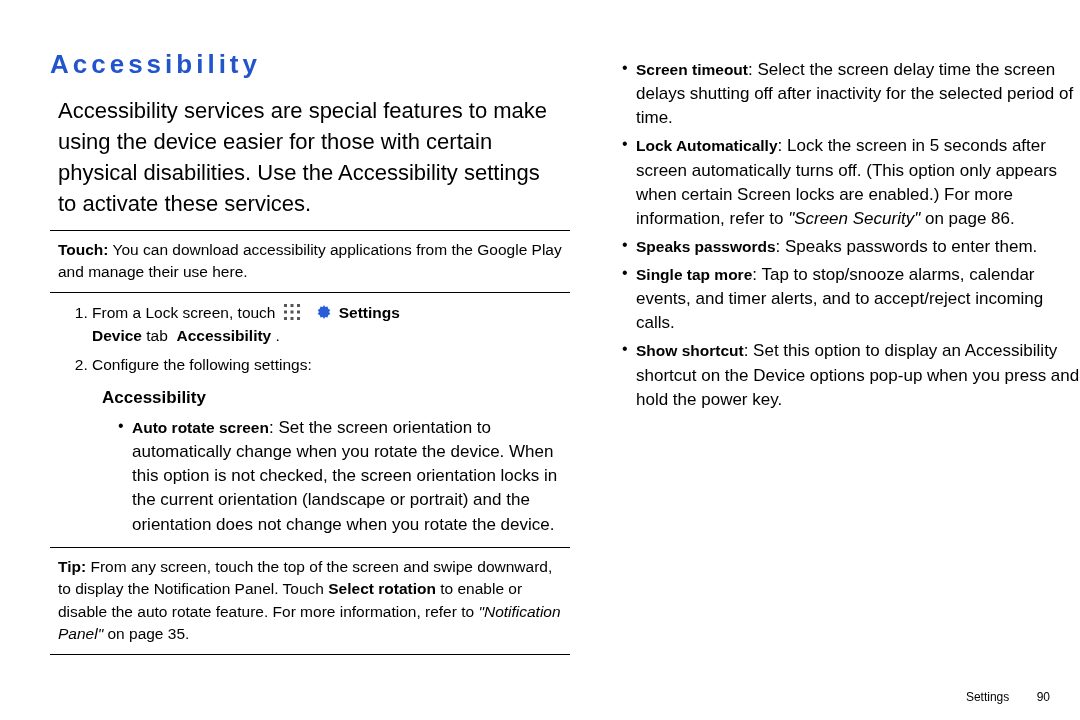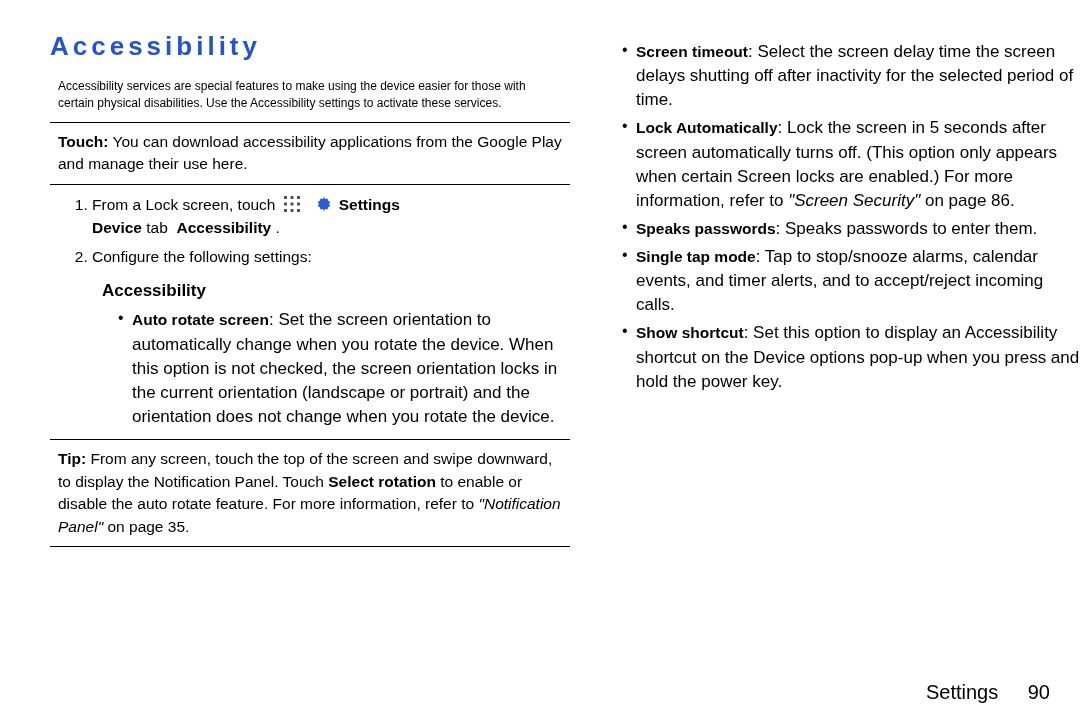--- a/index.html
+++ b/index.html
@@ -10,21 +10,21 @@
     background: #ffffff;
     font-family: Arial, Helvetica, sans-serif;
     color: #000;
     overflow: hidden;
   }
   .page {
     position: relative;
     width: 1080px;
     height: 720px;
     box-sizing: border-box;
-    padding: 28px 0 0 50px;
+    padding: 46px 0 0 50px;
   }
   .columns {
     display: flex;
     flex-direction: row;
     gap: 28px;
   }
   .col {
     width: 505px;
     font-size: 17px;
     line-height: 1.4;
@@ -33,21 +33,21 @@
   .col-right { width: 500px; padding-top: 10px; }
   h1.section-title {
     font-family: Arial, Helvetica, sans-serif;
     font-size: 26px;
     letter-spacing: 4px;
     color: #2255cc;
     font-weight: bold;
     margin: 0 0 14px 0;
   }
   .intro {
-    font-size: 12px;
+    font-size: 22px;
     margin: 0 8px 10px 8px;
   }
   hr.rule {
     border: none;
     border-top: 1px solid #000;
     margin: 8px 0 8px 0;
     width: 520px;
   }
   .note, .tip {
     font-size: 15.5px;
@@ -102,21 +102,21 @@
     font-size: 16px;
   }
   .bullets .lead {
     font-size: 15.5px;
   }
   .col-right .bullets { margin-left: 24px; }
   .footer {
     position: absolute;
     right: 30px;
     bottom: 16px;
-    font-size: 20px;
+    font-size: 12px;
     color: #000;
     margin-top: 40px;
   }
   .footer .pg { margin-left: 24px; }
   .bold { font-weight: 700; }
   .em { font-style: italic; }
   .link-ref { }
   
 </style>
 </head>
@@ -195,21 +195,21 @@
         <li>
           <span class="lead bold">Screen timeout</span><span>: Select the screen delay time the screen delays shutting off after inactivity for the selected period of time.</span>
         </li>
         <li>
           <span class="lead bold">Lock Automatically</span><span>: Lock the screen in 5 seconds after screen automatically turns off. (This option only appears when certain Screen locks are enabled.) For more information, refer to </span><span class="em link-ref">"Screen Security"</span><span> on page 86.</span>
         </li>
         <li>
           <span class="lead bold">Speaks passwords</span><span>: Speaks passwords to enter them.</span>
         </li>
         <li>
-          <span class="lead bold">Single tap mode</span><span>: Tap to stop/snooze alarms, calendar events, and timer alerts, and to accept/reject incoming calls.</span>
+          <span class="lead bold">Single tap more</span><span>: Tap to stop/snooze alarms, calendar events, and timer alerts, and to accept/reject incoming calls.</span>
         </li>
         <li>
           <span class="lead bold">Show shortcut</span><span>: Set this option to display an Accessibility shortcut on the Device options pop-up when you press and hold the power key.</span>
         </li>
       </ul>
     </div>
 
   </div>
 
   <div class="footer">

